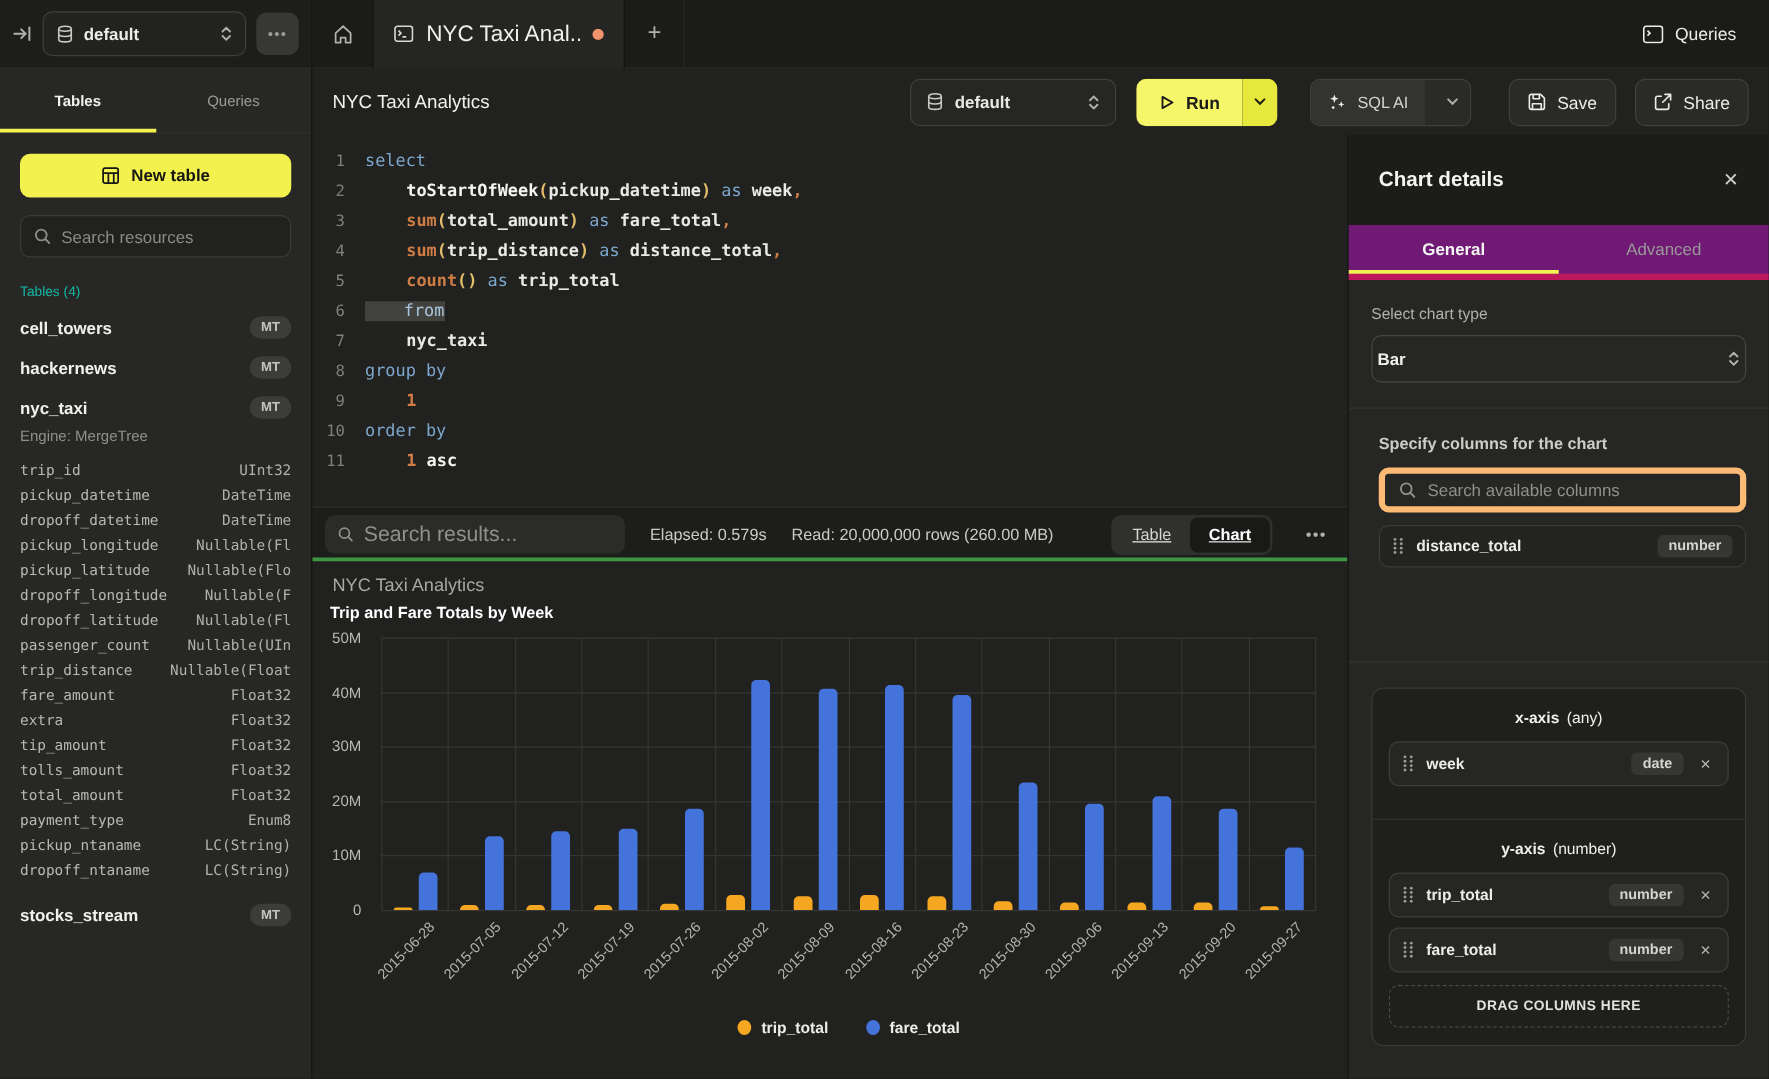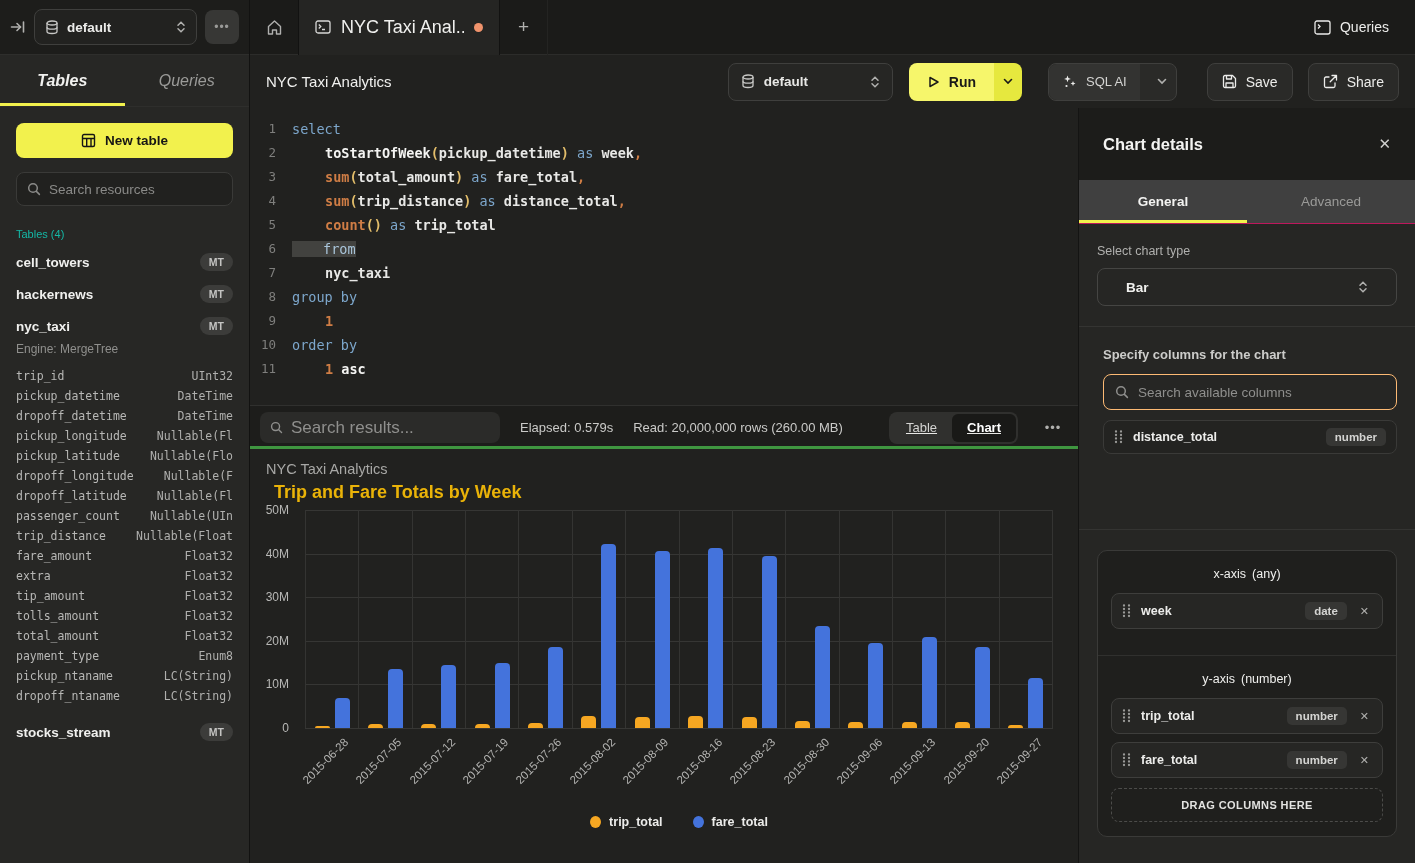--- a/index.html
+++ b/index.html
@@ -8,21 +8,21 @@
   svg { display:block; }
 
   
   #sidebar { position:absolute; left:0; top:0; width:250px; height:863px; background:#272725; border-right:1px solid #121211; display:flex; flex-direction:column; }
   .sb-top { height:55px; flex:0 0 55px; background:#1d1d1b; border-bottom:1px solid #2e2e2c; display:flex; align-items:center; padding:0 10px; gap:8px; }
   .icon-btn { display:flex; align-items:center; justify-content:center; color:#b0b0ae; cursor:pointer; }
   .db-dropdown { flex:1; height:36px; border:1px solid #3f3f3d; border-radius:8px; display:flex; align-items:center; gap:8px; padding:0 10px; cursor:pointer; background:#222220; }
   .db-dropdown .val { font-size:13.5px; font-weight:600; color:#ececea; flex:1; }
   .more-btn { width:34px; height:34px; background:#373735; border-radius:8px; display:flex; align-items:center; justify-content:center; color:#9a9a98; font-size:12px; letter-spacing:1px; cursor:pointer; }
   .sb-tabs { height:52px; flex:0 0 52px; display:flex; border-bottom:1px solid #2e2e2c; }
-  .sb-tab { flex:1; display:flex; align-items:center; justify-content:center; font-size:16px; color:#9a9a98; cursor:pointer; position:relative;font-style:italic; }
+  .sb-tab { flex:1; display:flex; align-items:center; justify-content:center; font-size:12px; color:#9a9a98; cursor:pointer; position:relative; }
   .sb-tab.active { color:#f2f2f0; font-weight:600; }
   .sb-tab.active::after { content:""; position:absolute; left:0; right:0; bottom:0; height:3px; background:#f2f14d; }
   .new-table { margin:16px 16px 0; height:35px; background:#f2f14d; border-radius:8px; display:flex; align-items:center; justify-content:center; gap:9px; color:#161614; font-size:13.5px; font-weight:600; cursor:pointer; }
   .search-box { margin:14px 16px 0; height:34px; background:#21211f; border:1px solid #3a3a38; border-radius:8px; display:flex; align-items:center; gap:8px; padding:0 10px; }
   .search-box input { background:transparent; border:none; outline:none; color:#d8d8d6; font-size:13.5px; width:100%; font-family:"Liberation Sans",sans-serif; }
   .search-box input::placeholder { color:#8a8a88; }
   .tables-label { margin:22px 16px 6px; font-size:11px; color:#14b8a6; }
   #tables-list { overflow:hidden; flex:1; }
   .table-row { display:flex; align-items:center; justify-content:space-between; padding:7px 16px; cursor:pointer; }
   .table-name { font-size:13.5px; font-weight:600; color:#f0f0ee; }
@@ -79,65 +79,65 @@
   .r-meta { font-size:13px; color:#cacac8; white-space:nowrap; }
   .r-spacer { flex:1; }
   .seg-ctl { background:#30302e; border-radius:8px; height:32px; display:flex; align-items:center; padding:2px;text-decoration:underline; }
   .seg { padding:0 15px; height:28px; display:flex; align-items:center; font-size:13px; color:#d4d4d2; border-radius:6px; cursor:pointer; }
   .seg.active { background:#191917; color:#ffffff; font-weight:600; }
   .r-more { width:30px; text-align:center; color:#b0b0ae; font-size:13px; letter-spacing:1px; cursor:pointer; }
 
   
   #chartpanel { position:absolute; left:250px; top:446px; width:828px; height:417px; background:#21211f; border-top:3px solid #3f9640; }
   .c-title { position:absolute; left:16px; top:12px; font-size:14.5px; color:#a8a8a6; }
-  .c-subtitle { position:absolute; left:24px; top:33px; font-size:18px; font-weight:700; color:#eab308; }
+  .c-subtitle { position:absolute; left:14px; top:33px; font-size:13px; font-weight:700; color:#ffffff; }
   #plot { position:absolute; left:55px; top:61px; width:748px; height:218px; }
   .hline { position:absolute; left:0; right:0; height:1px; background:#363634; }
   #cells { position:absolute; inset:0; display:flex; }
   .cell { flex:1; border-left:1px solid #343432; position:relative; }
   #cells .cell:last-child { border-right:1px solid #343432; }
   .barwrap { position:absolute; left:0; right:0; bottom:0; display:flex; align-items:flex-end; justify-content:center; gap:5px; }
   .bar { width:15px; border-radius:4px 4px 0 0; }
   #yticks { position:absolute; left:-55px; top:0; width:47px; height:218px; }
   .ytick { position:absolute; right:8px; width:39px; text-align:right; font-size:12px; color:#b8b8b6; }
   #xlabels { position:absolute; left:0; top:218px; width:748px; height:80px; }
   .xlab { position:absolute; width:92px; text-align:right; font-size:11.5px; color:#b4b4b2; transform:rotate(-45deg); transform-origin:100% 0; white-space:nowrap; }
   #legend { position:absolute; left:55px; width:748px; bottom:34px; display:flex; justify-content:center; gap:30px; }
   .leg-item { display:flex; align-items:center; gap:8px; font-size:12.5px; font-weight:700; color:#ececea; }
   .leg-dot { width:11px; height:12px; border-radius:50%; }
 
   
   #details { position:absolute; left:1078px; top:108px; width:337px; height:755px; background:#262624; border-left:1px solid #141413; display:flex; flex-direction:column; }
   .dp-header { height:72px; flex:0 0 72px; background:#1c1c1a; display:flex; align-items:center; justify-content:space-between; padding:0 24px; }
   .dp-header .t { font-size:16.5px; font-weight:700; color:#f4f4f2; }
   .dp-close { color:#d0d0ce; font-size:15px; cursor:pointer; }
-  .dp-tabs { height:44px; flex:0 0 44px; background:#404040; display:flex; border-bottom:1px solid #be185d; }
+  .dp-tabs { height:44px; flex:0 0 44px; background:#701a75; display:flex; border-bottom:5px solid #be185d; }
   .dp-tab { flex:1; display:flex; align-items:center; justify-content:center; font-size:13.5px; color:#9a9a98; cursor:pointer; position:relative; }
   .dp-tab.active { color:#f4f4f2; font-weight:600; }
   .dp-tab.active::after { content:""; position:absolute; left:0; right:0; bottom:0; height:3px; background:#f2f14d; }
   .dp-body { flex:1; display:flex; flex-direction:column; padding:20px 18px 26px; overflow:hidden; }
   .dp-label { font-size:12.5px; color:#b0b0ae; margin-bottom:10px; }
-  .dp-select { height:38px; border:1px solid #454543; border-radius:8px; display:flex; align-items:center; padding:0 28px; cursor:pointer; }
+  .dp-select { height:38px; border:1px solid #454543; border-radius:8px; display:flex; align-items:center; padding:0 4px; cursor:pointer; }
   .dp-select .val { flex:1; font-size:13.5px; font-weight:600; color:#f0f0ee; }
   .dp-div { height:1px; background:#343432; margin:20px -18px; flex:0 0 1px; }
   .dp-label2 { font-size:13px; color:#ccccca; font-weight:600; margin:0 0 12px 6px; }
-  .dp-search { height:36px; border:1px solid #fdba74; border-radius:8px; display:flex; align-items:center; gap:9px; padding:0 11px; margin:0 0 10px 6px; }
+  .dp-search { height:36px; border:5px solid #fdba74; border-radius:8px; display:flex; align-items:center; gap:9px; padding:0 11px; margin:0 0 10px 6px; }
   .dp-search input { background:transparent; border:none; outline:none; color:#d8d8d6; font-size:13.5px; width:100%; font-family:"Liberation Sans",sans-serif; }
   .dp-search input::placeholder { color:#8f8f8d; }
   .chip { height:34px; border:1px solid #3a3a38; border-radius:8px; background:#232321; display:flex; align-items:center; gap:10px; padding:0 10px; cursor:grab; }
   .chip .nm { font-size:12.5px; font-weight:700; color:#ececea; flex:1; white-space:nowrap; overflow:hidden; }
   .chip .badge { background:#363634; color:#d4d4d2; font-size:11.5px; font-weight:600; border-radius:5px; padding:3px 9px; }
   .chip .x { color:#b0b0ae; font-size:11px; cursor:pointer; padding:0 3px; }
   #avail-cols { margin-left:6px; display:flex; flex-direction:column; gap:8px; }
   .dp-grow { flex:1; }
   .axis-card { border:1px solid #3a3a38; border-radius:10px; background:#1f1f1d; flex:0 0 auto; }
   .axis-sec { padding:12px 13px 14px; }
   .axis-sec.first { border-bottom:1px solid #30302e; padding-bottom:26px; }
   .axis-head { text-align:center; font-size:12.5px; color:#f0f0ee; margin:4px 0 12px; }
-  .axis-head b { font-weight:400; }
+  .axis-head b { font-weight:700; }
   .axis-head span { font-weight:400; margin-left:6px; }
   .axis-items { display:flex; flex-direction:column; gap:8px; }
   .axis-items .chip { height:36px; background:#262624; border-color:#3e3e3c; }
   .dropzone { margin-top:10px; height:34px; border:1.5px dashed #4c4c4a; border-radius:8px; display:flex; align-items:center; justify-content:center; font-size:11px; font-weight:700; letter-spacing:.4px; color:#e2e2e0; cursor:pointer; }
 </style>
 </head>
 <body>
 
 <div id="app">
 

